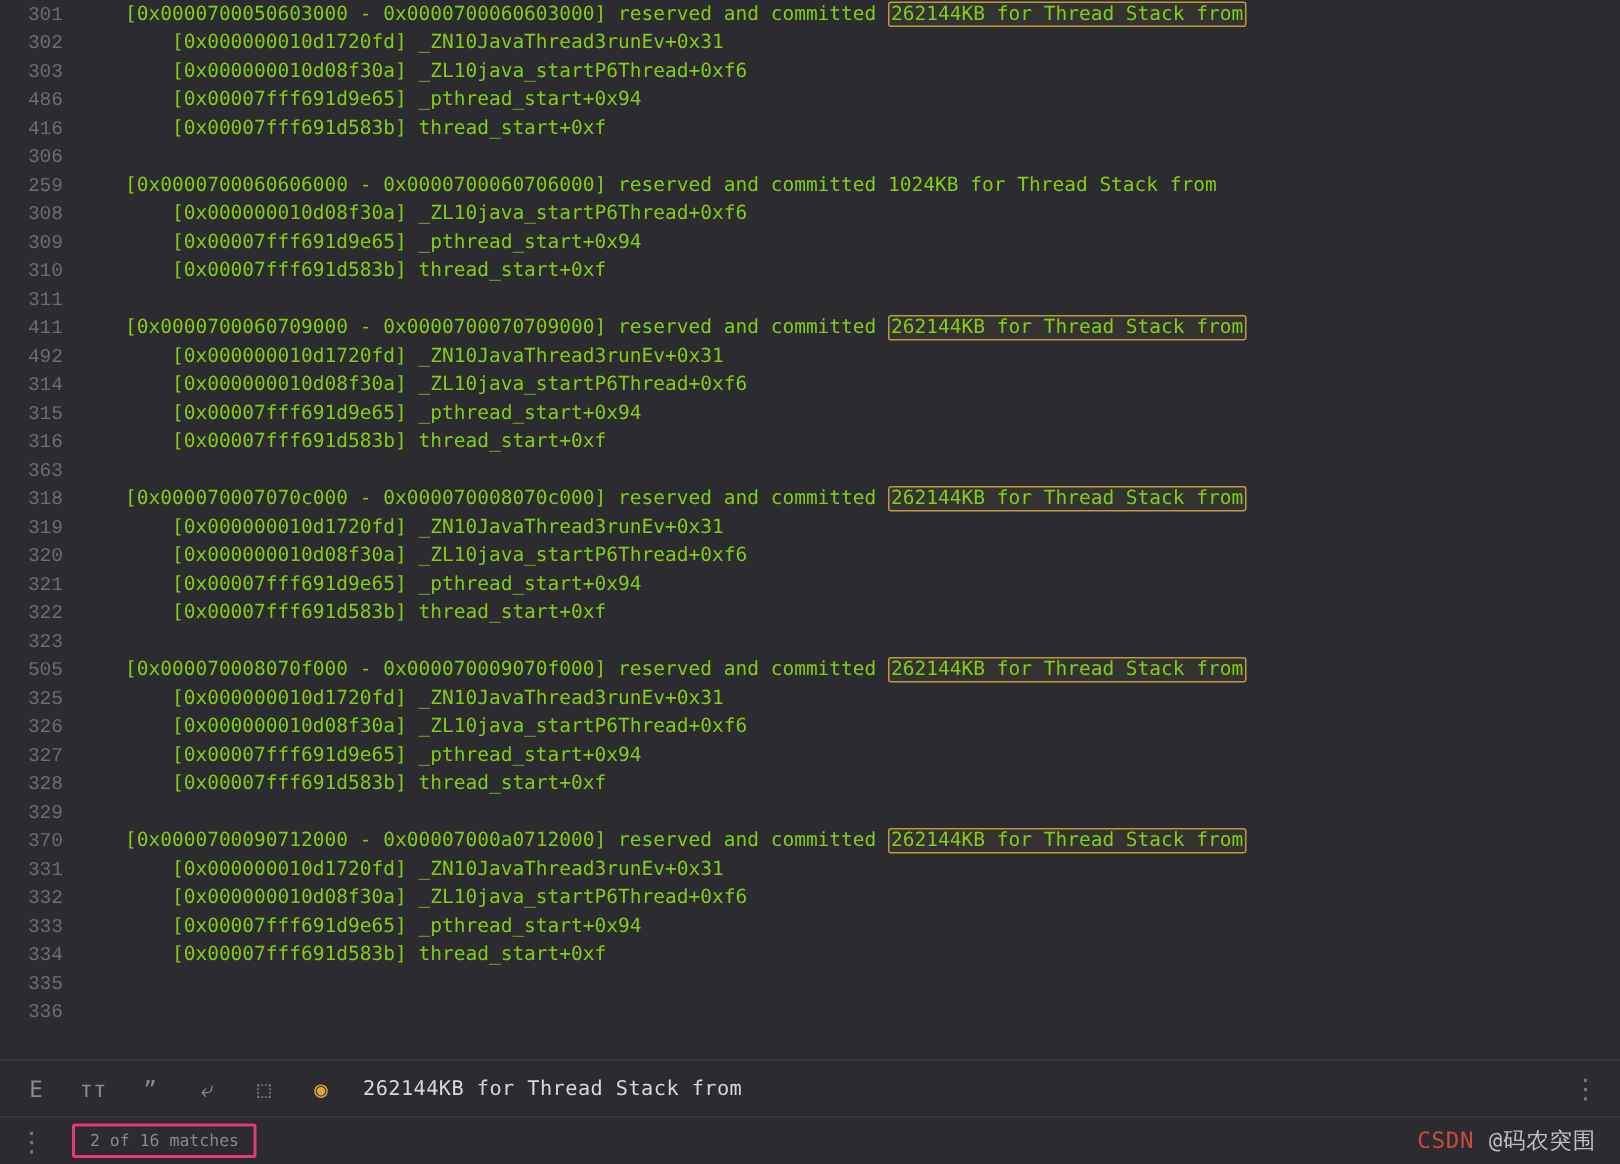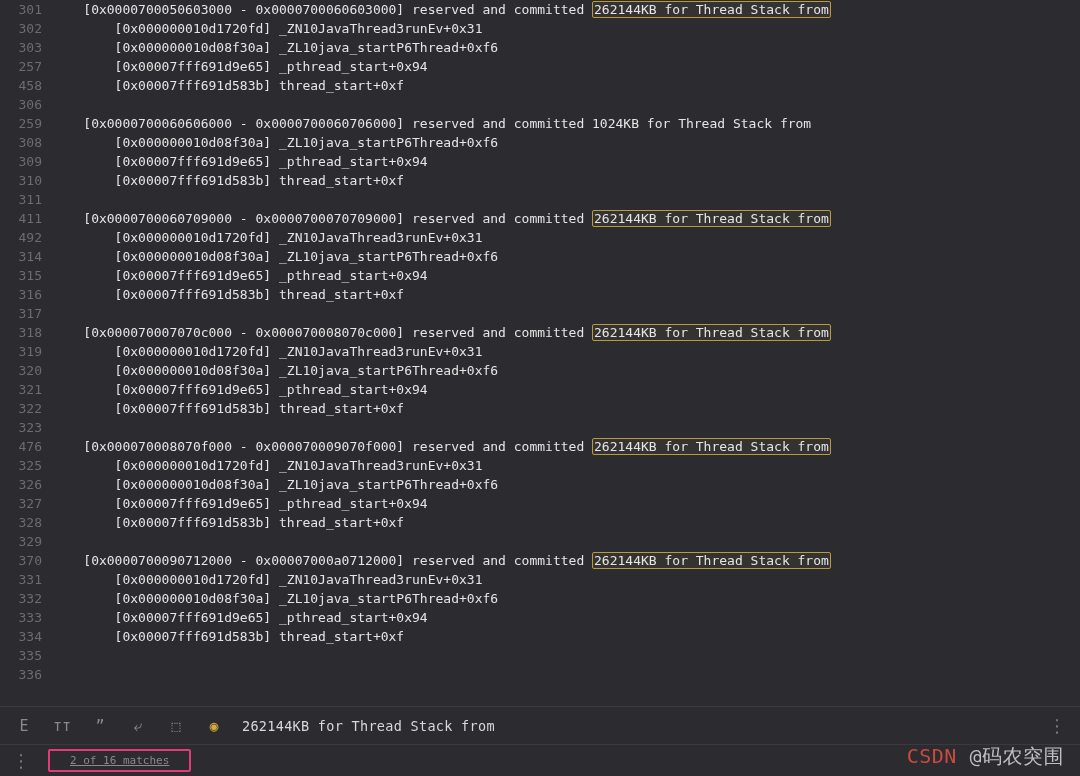--- a/index.html
+++ b/index.html
@@ -18,29 +18,30 @@
     height: 705px;
     overflow: hidden;
   }
   .gutter {
     width: 52px;
     text-align: right;
     padding-right: 10px;
     color: #6d6d6d;
     user-select: none;
     flex-shrink: 0;
+    font-family: Liberation Mono, monospace;
   }
   .gutter .ln, .code .cl {
     height: 19px;
     line-height: 19px;
     white-space: pre;
   }
   .code {
     flex: 1;
-    color: #e5e5e5;
+    color: #84cc16;
   }
   .hl {
     border: 1px solid #b89b3a;
     border-radius: 2px;
     padding: 0 1px;
     background: rgba(184,155,58,0.08);
   }
   .toolbar {
     position: absolute;
     left: 0; right: 0;
@@ -77,66 +78,65 @@
     height: 32px;
     display:flex;
     align-items:center;
     padding: 0 12px;
     background:#2b2b30;
     border-top:1px solid #3a3a3f;
   }
   .matches {
     border: 2px solid #e23a7a;
     border-radius: 2px;
-    padding: 3px 20px;
+    padding: 3px 10px;
     color: #8a8a8a;
     font-size: 11px;
     margin-left: 18px;
-    text-decoration: underline;
   }
   .watermark {
     position:absolute;
     bottom: 6px; right: 16px;
-    font-size: 20px;
+    font-size: 15px;
     color:#bfbfbf;
     letter-spacing: 0.5px;
     pointer-events:none;
   }
   .watermark .c { color:#c94b3f; }
   .kebab { color:#7a7a7a; font-size:18px; cursor:pointer; }
 </style>
 </head>
 <body>
 
 <div class="editor">
   <div class="gutter" id="gutter">
       <div class="ln">301</div>
       <div class="ln">302</div>
       <div class="ln">303</div>
-      <div class="ln">257</div>
-      <div class="ln">458</div>
+      <div class="ln">486</div>
+      <div class="ln">416</div>
       <div class="ln">306</div>
       <div class="ln">259</div>
       <div class="ln">308</div>
       <div class="ln">309</div>
       <div class="ln">310</div>
       <div class="ln">311</div>
       <div class="ln">411</div>
       <div class="ln">492</div>
       <div class="ln">314</div>
       <div class="ln">315</div>
       <div class="ln">316</div>
-      <div class="ln">317</div>
+      <div class="ln">363</div>
       <div class="ln">318</div>
       <div class="ln">319</div>
       <div class="ln">320</div>
       <div class="ln">321</div>
       <div class="ln">322</div>
       <div class="ln">323</div>
-      <div class="ln">476</div>
+      <div class="ln">505</div>
       <div class="ln">325</div>
       <div class="ln">326</div>
       <div class="ln">327</div>
       <div class="ln">328</div>
       <div class="ln">329</div>
       <div class="ln">370</div>
       <div class="ln">331</div>
       <div class="ln">332</div>
       <div class="ln">333</div>
       <div class="ln">334</div>

